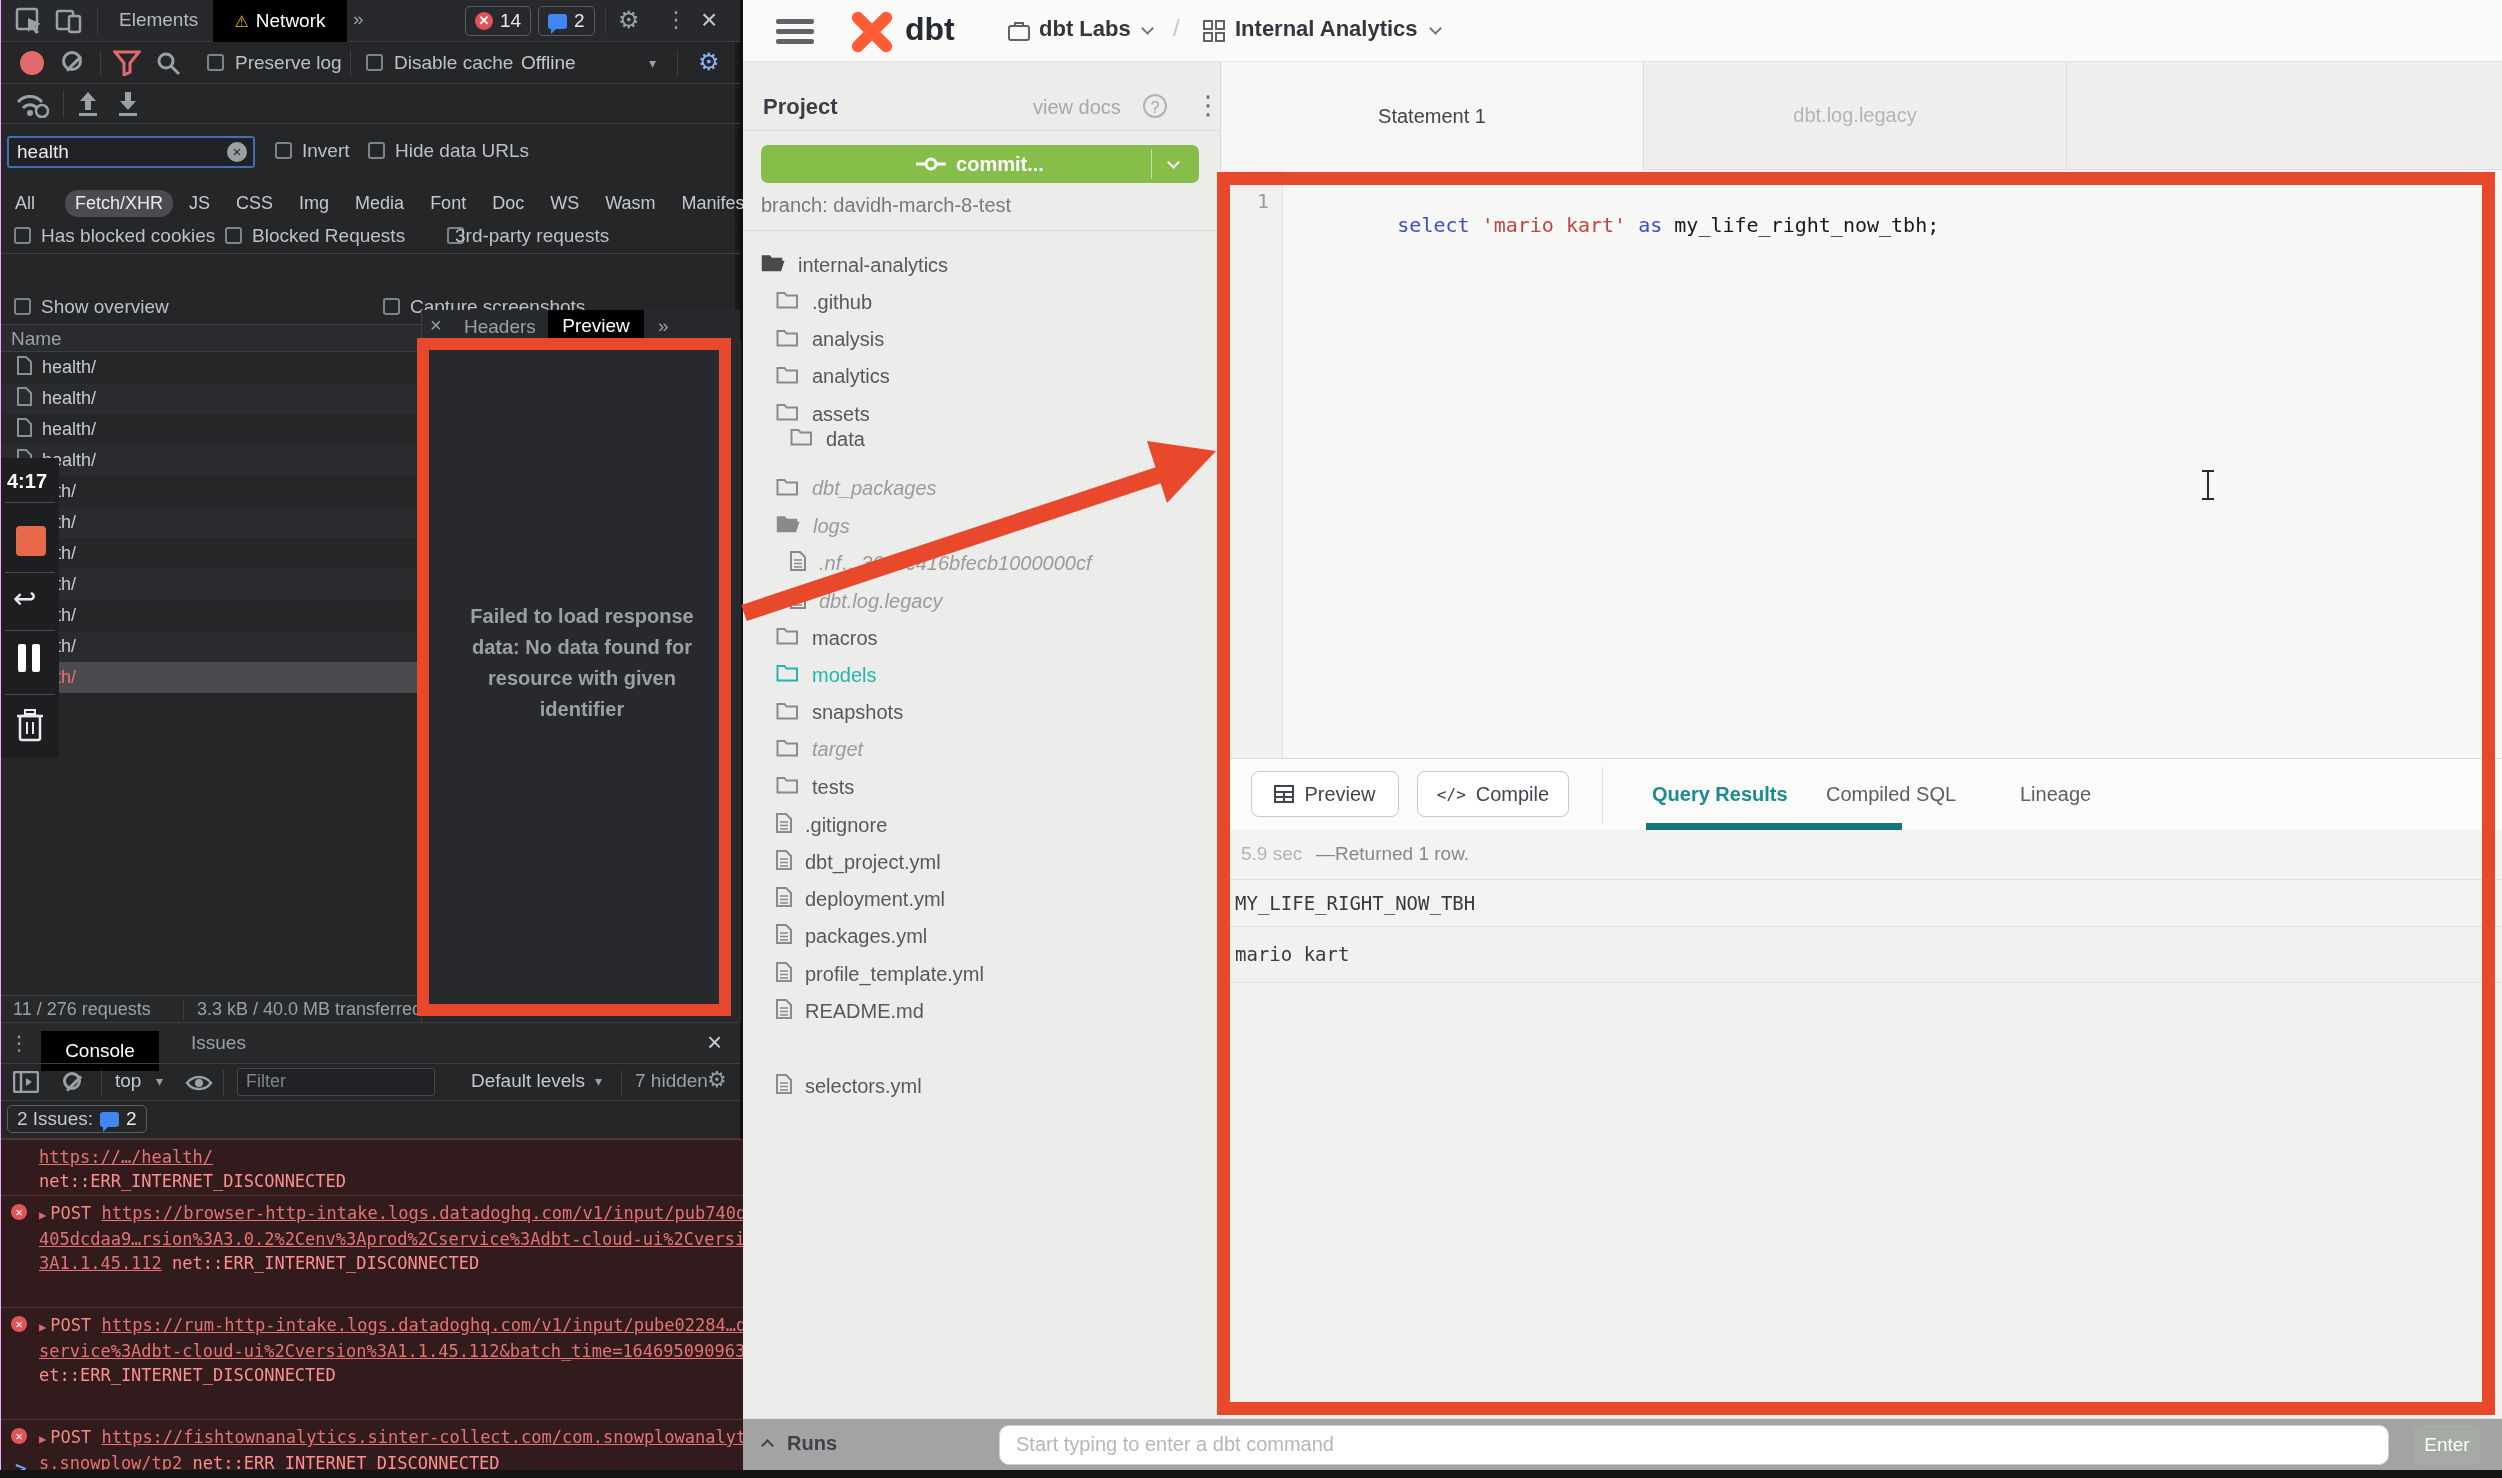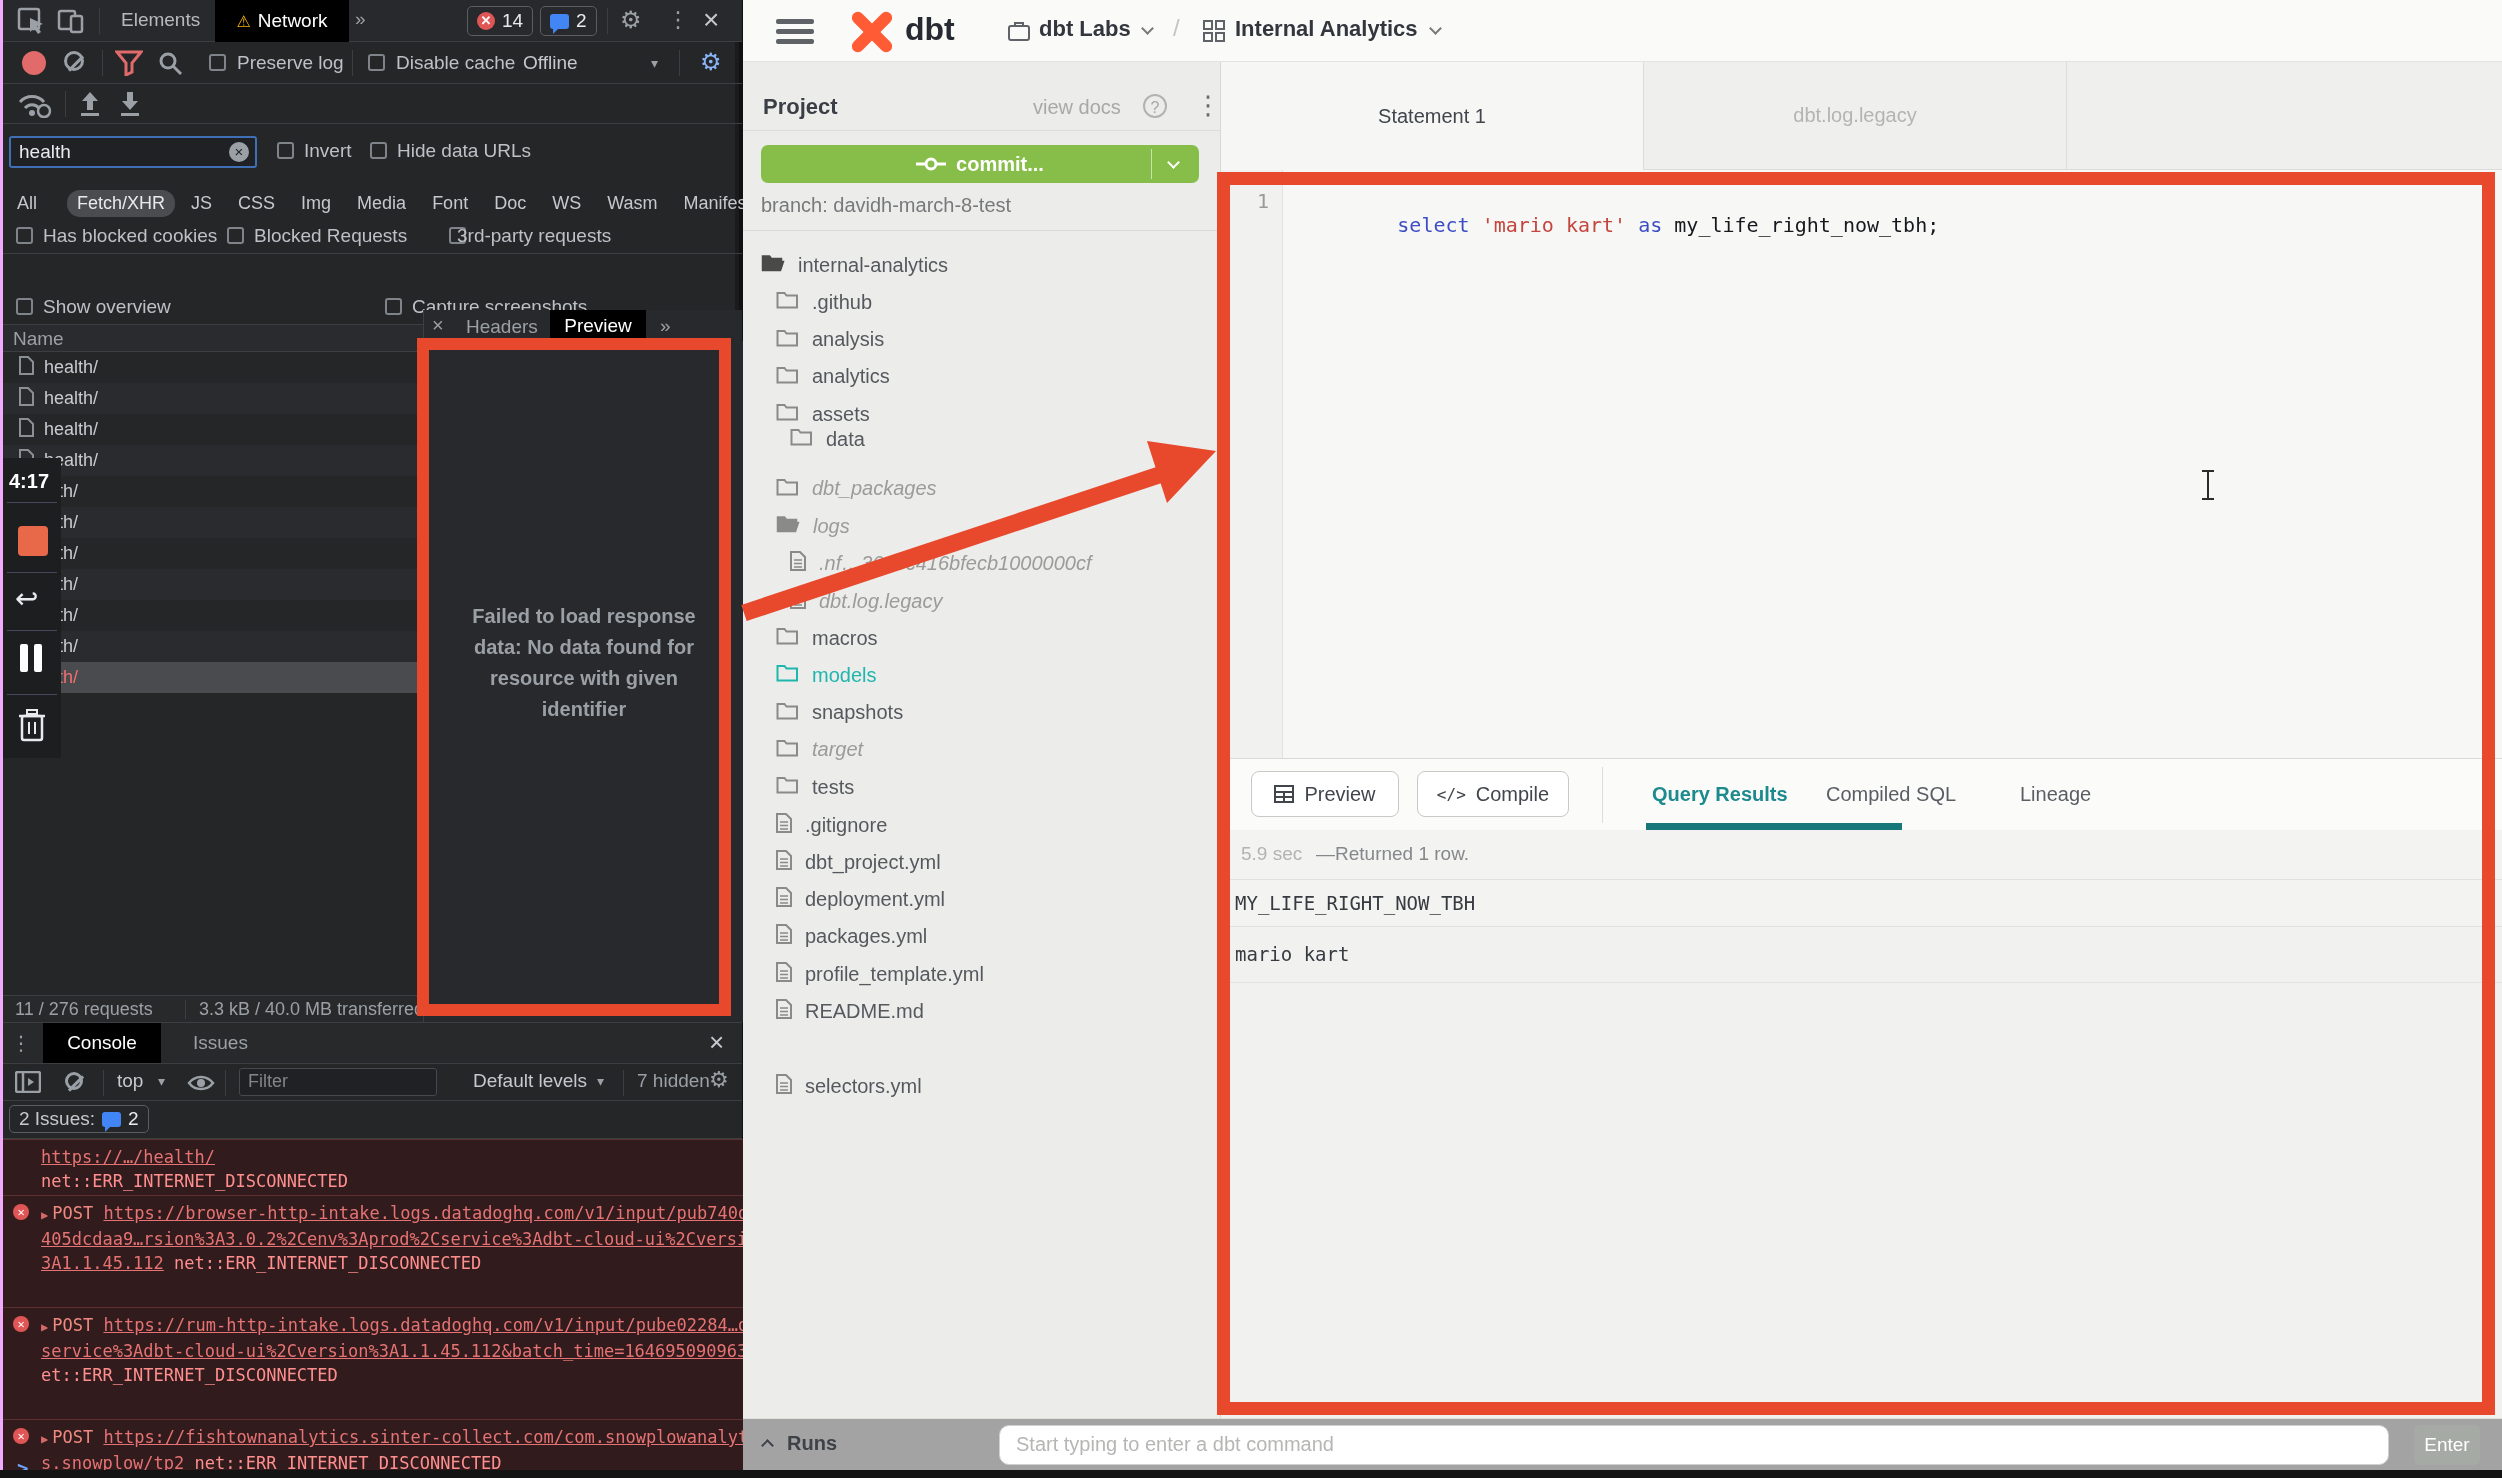--- a/index.html
+++ b/index.html
@@ -1,20 +1,20 @@
 <!DOCTYPE html>
 <html><head>
 <meta charset="utf-8">
 <style>
   html,body{margin:0;padding:0;background:#111;}
   #page{position:relative;width:2502px;height:1478px;overflow:hidden;font-family:"Liberation Sans",sans-serif;}
   .a{position:absolute;box-sizing:border-box;}
   .mono{font-family:"DejaVu Sans Mono",monospace;}
   
-  #devtools{left:0;top:0;width:739px;height:1478px;background:#242628;color:#bdc1c6;border-left:3px solid #f0abfc;border-right:4px solid #1b1b1d;font-size:19px;}
+  #devtools{left:0;top:0;width:739px;height:1478px;background:#242628;color:#bdc1c6;border-left:1px solid #f0abfc;border-right:4px solid #1b1b1d;font-size:19px;}
   .dt-sep{width:1px;background:#3c3f41;}
   .cb{width:17px;height:17px;border:2px solid #7f848a;border-radius:3px;background:transparent;}
   .chip{padding:3px 10px;border-radius:13px;color:#c5c9cd;font-size:18px;white-space:nowrap;}
   .chip.active{background:#4b4c50;color:#e8eaed;}
   .badgebox{border:1px solid #5a5e63;border-radius:5px;display:flex;align-items:center;gap:7px;padding:0 9px;height:30px;}
   .errdot{width:18px;height:18px;border-radius:50%;background:#e05656;color:#fff;font-size:13px;line-height:18px;text-align:center;font-weight:bold;}
   .bubble{width:19px;height:15px;background:#4285f4;border-radius:3px;position:relative;}
   .bubble:after{content:"";position:absolute;left:3px;bottom:-5px;border:3px solid transparent;border-top-color:#4285f4;border-left-color:#4285f4;}
   .net-row{position:absolute;left:0;width:420px;height:31px;display:flex;align-items:center;gap:10px;padding-left:16px;color:#c7cbd0;font-size:18px;}
   .net-row.odd{background:#2a2b2e;}
@@ -283,21 +283,21 @@
       <span class="a" style="left:126px;top:0;width:96px;height:31px;background:#000;color:#fff;text-align:center;line-height:31px;">Preview</span>
       <span class="a" style="left:236px;top:5px;color:#9aa0a6;">»</span>
       <div class="a" style="left:0;top:31px;width:319px;height:681px;background:#28292c;">
         <div class="a" style="left:35px;top:260px;width:250px;text-align:center;font-weight:bold;font-size:20px;line-height:31px;color:#9aa0a6;">Failed to load response data: No data found for resource with given identifier</div>
       </div>
     </div>
 
     <div class="a" style="left:0;top:1022px;width:739px;height:456px;background:#242628;border-top:1px solid #3c3f41;">
       <div class="a" style="left:0;top:0;width:739px;height:40px;background:#28292b;">
         <span class="a" style="left:8px;top:8px;color:#9aa0a6;font-size:20px;">⋮</span>
-        <span class="a" style="left:40px;top:0;width:118px;height:40px;background:#000;color:#fff;display:flex;align-items:center;justify-content:center;">Console</span>
+        <span class="a" style="left:40px;top:8px;width:118px;height:40px;background:#000;color:#fff;display:flex;align-items:center;justify-content:center;">Console</span>
         <span class="a" style="left:190px;top:9px;color:#9aa0a6;">Issues</span>
         <span class="a" style="left:706px;top:4px;color:#c5c9cd;font-size:26px;">×</span>
       </div>
       <div class="a" style="left:0;top:40px;width:739px;height:38px;border-top:1px solid #3c3f41;border-bottom:1px solid #3c3f41;">
         <span class="a" style="left:12px;top:7px;">
           <svg width="26" height="22" viewBox="0 0 26 22">
               <rect x="1" y="1" width="24" height="20" rx="2" fill="none" stroke="#9aa0a6" stroke-width="2.5"></rect>
               <line x1="8" y1="1" x2="8" y2="21" stroke="#9aa0a6" stroke-width="2.5"></line>
               <path d="M13 7 l6 4 -6 4 z" fill="#9aa0a6"></path>
             </svg>

